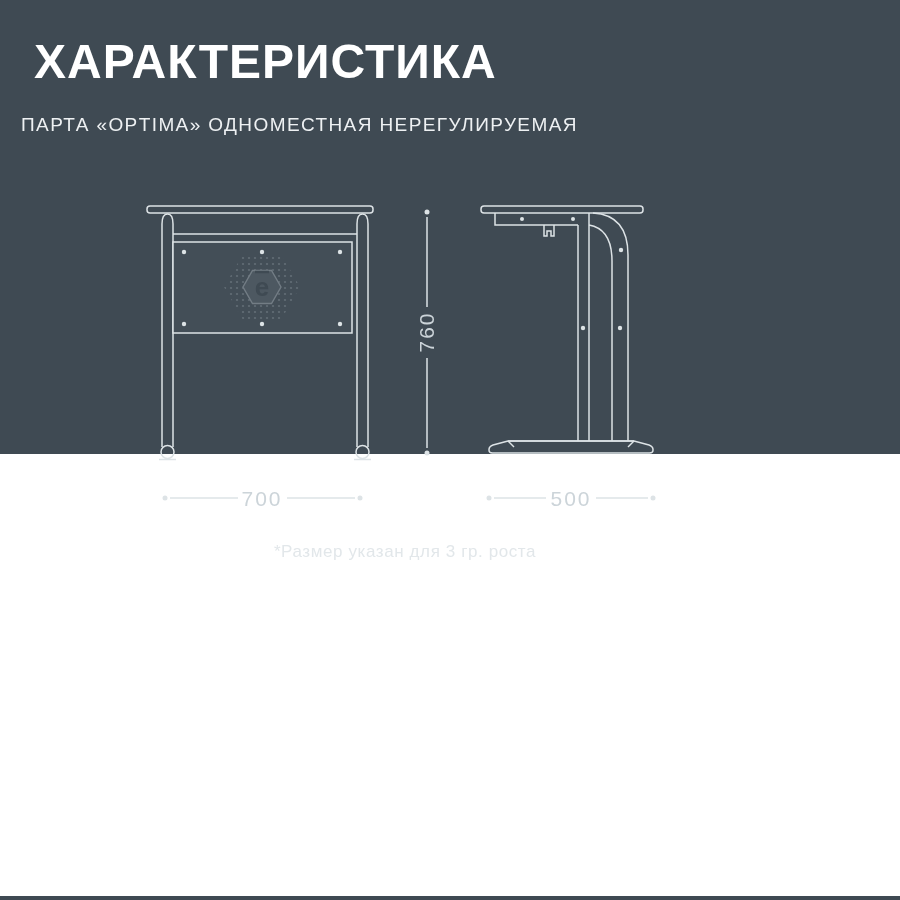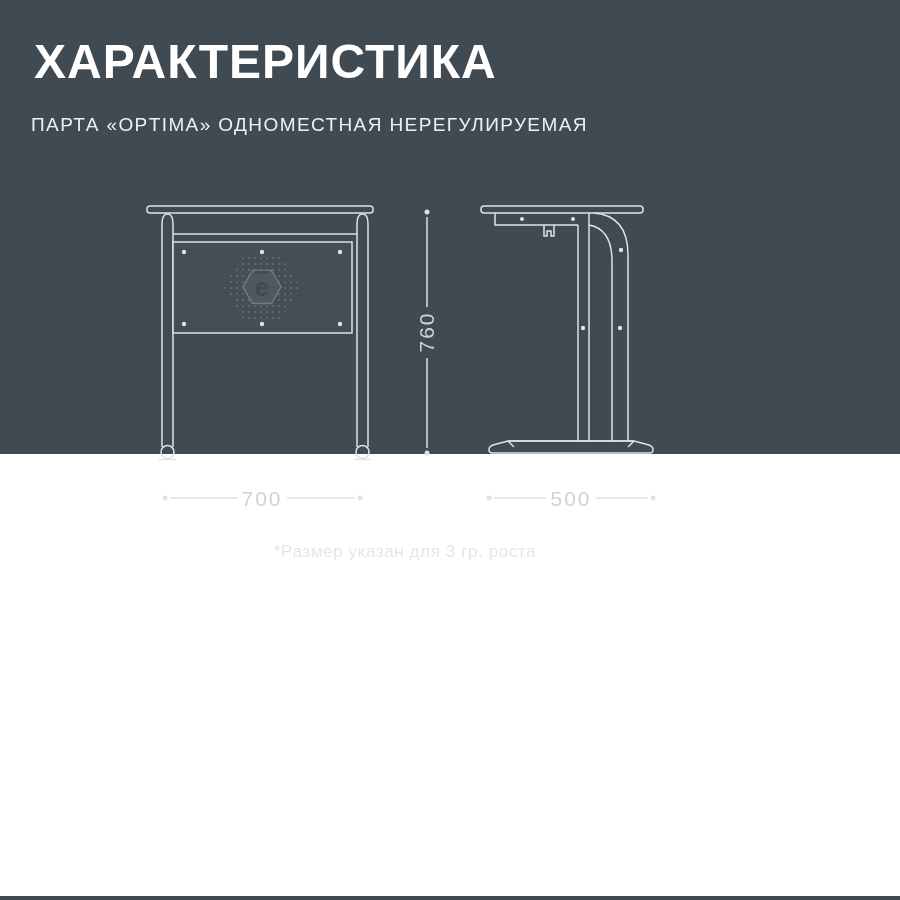--- a/index.html
+++ b/index.html
@@ -10,21 +10,21 @@
   }
   .dark-section{
     position:absolute;left:0;top:0;width:900px;height:454px;
     background:#3f4a53;
   }
   .page-title{
     position:absolute;left:34px;top:34px;
     color:#ffffff;font-size:48px;font-weight:700;letter-spacing:1px;
   }
   .page-subtitle{
-    position:absolute;left:31px;top:114px;
+    position:absolute;left:21px;top:114px;
     color:#eef1f3;font-size:19px;font-weight:500;letter-spacing:1.4px;
   }
   .drawing-svg{
     position:absolute;left:0;top:195px;width:900px;height:330px;
   }
   .drawing-note{
     position:absolute;left:0;top:542px;width:810px;text-align:center;
     color:#e2e7ea;font-size:17px;letter-spacing:0.6px;
   }
   .light-section{

